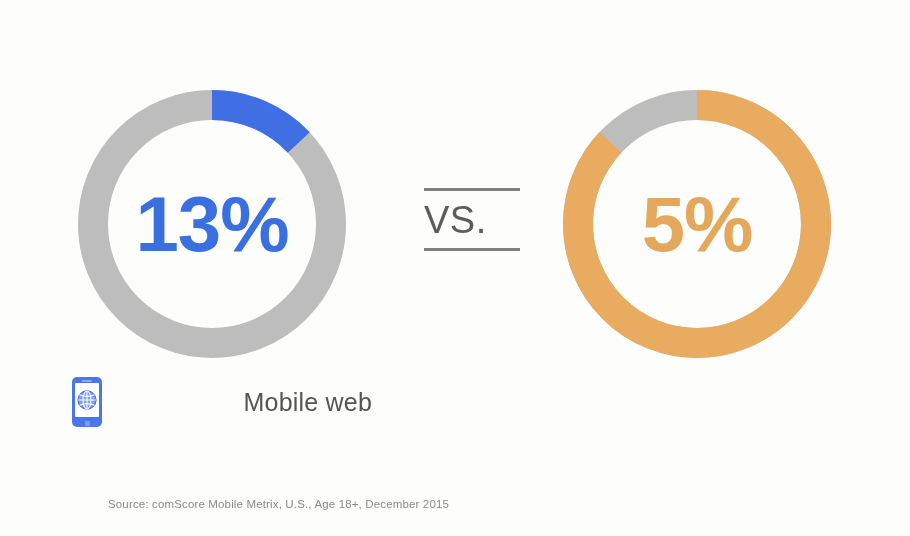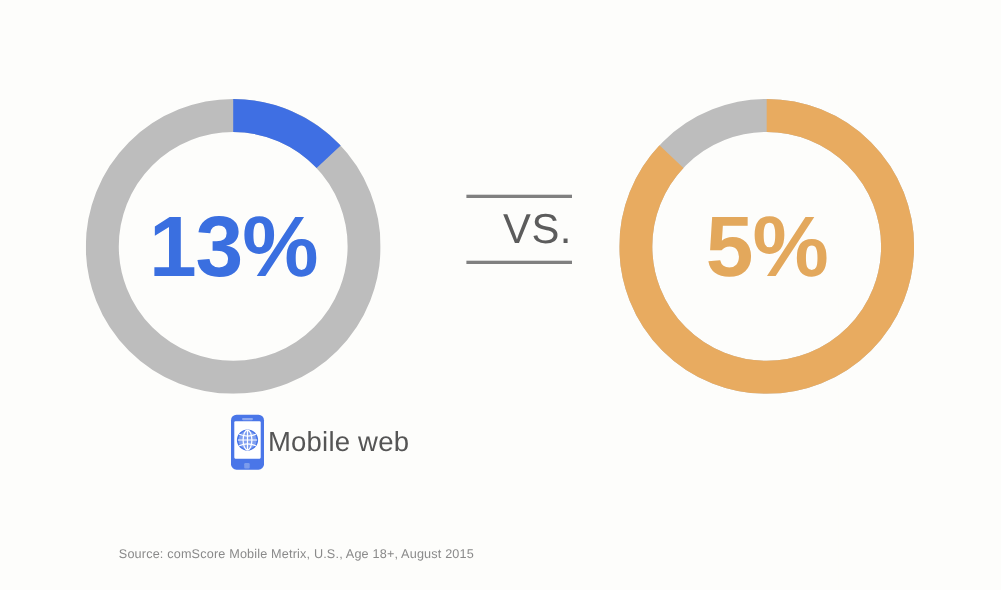--- a/index.html
+++ b/index.html
@@ -64,21 +64,21 @@
   #value-right { color: #e3a85c; }
 
   
   .legend {
     position: absolute;
     top: 377px;
     left: 0;
     width: 300px;
     display: flex;
     align-items: center;
-    justify-content: flex-end;
+    justify-content: space-between;
     gap: 4px;
   }
   .legend-label {
     font-size: 25px;
     color: #555555;
     letter-spacing: 0.2px;
     white-space: nowrap;
   }
 
   
@@ -134,23 +134,23 @@
     width: 9px;
     height: 9px;
     border-radius: 2px;
     background: #e3a85c;
   }
 
   
   #versus {
     position: absolute;
     left: 424px;
-    top: 177px;
+    top: 188px;
     width: 96px;
-    text-align: right;
+    text-align: left;
   }
   #versus .rule {
     height: 3px;
     background: #808080;
     width: 96px;
   }
   #versus .vs-text {
     font-size: 38px;
     color: #5c5c5c;
     letter-spacing: 0.5px;
@@ -218,15 +218,15 @@
       <svg viewBox="0 0 268 268" aria-hidden="true">
         <circle cx="134" cy="134" r="119" fill="none" stroke="#bdbdbd" stroke-width="30"></circle>
         <circle id="arc-right" cx="134" cy="134" r="119" fill="none" stroke="#e8ab60" stroke-width="30" transform="rotate(-90 134 134)" stroke-dasharray="650.4981748523026 97.20087670206817"></circle>
       </svg>
     </div>
 
     <div class="donut-value" id="value-right">5%</div>
 
   </div>
 
-  <div id="source">Source: comScore Mobile Metrix, U.S., Age 18+, August 2015</div>
+  <div id="source">Source: comScore Mobile Metrix, U.S., Age 18+, December 2015</div>
 
 </div>
 
 </body></html>

